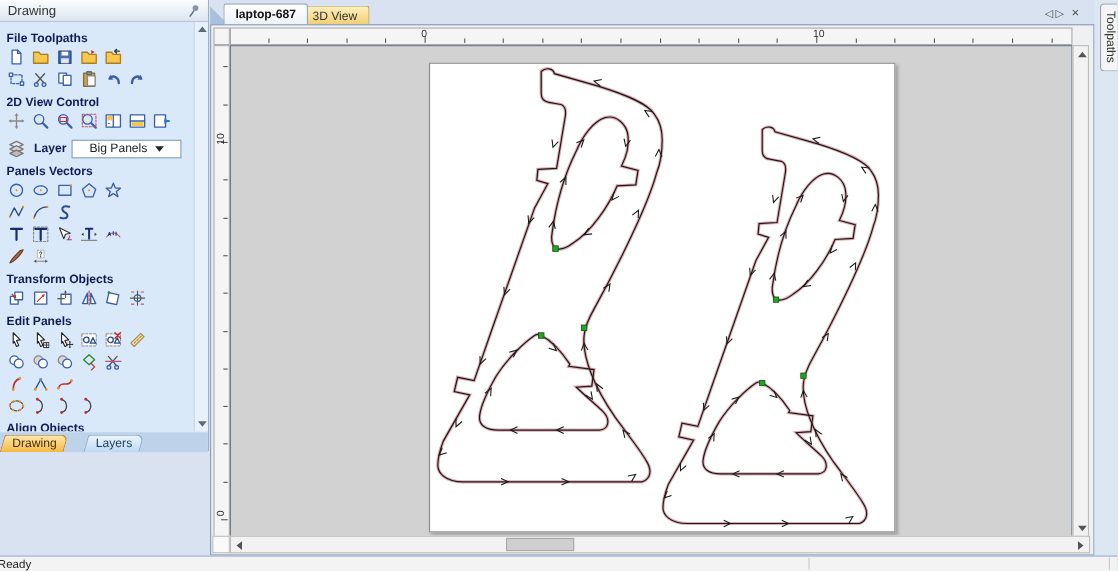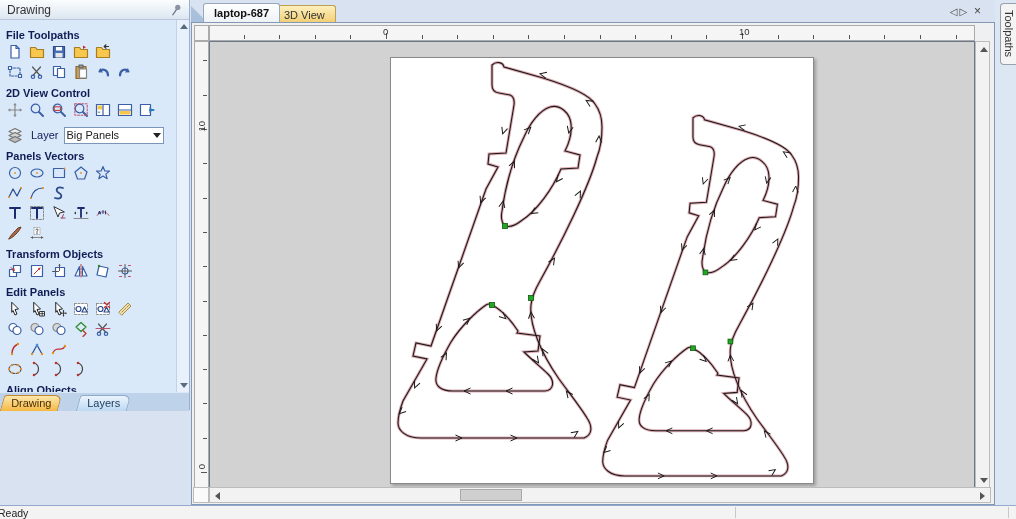--- a/index.html
+++ b/index.html
@@ -16,23 +16,23 @@
   .pscroll{position:absolute;right:0;top:20px;bottom:18px;width:13px;background:#e8f1fb;border-left:1px solid #c2d2e6;}
   .sarr{position:absolute;left:3px;width:0;height:0;border-left:4px solid transparent;border-right:4px solid transparent;}
   .sarr.up{top:4px;border-bottom:5px solid #5a6a80;}
   .sarr.down{bottom:4px;border-top:5px solid #5a6a80;}
   .sec-title{font-weight:bold;color:#111c55;margin:6px 0 2px 0;font-size:11px;}
   .ico-row{display:flex;gap:4px;margin:1px 0 2px 0;}
   .tbico{display:inline-block;width:18px;height:18px;padding:1px;border-radius:2px;}
   .tbico svg{width:16px;height:16px;stroke:#3a5fa6;fill:none;stroke-width:1.2;stroke-linejoin:round;stroke-linecap:round;display:block;}
   .layer-row{display:flex;align-items:center;gap:5px;margin:7px 0 3px 0;}
   .layer-row .tbico{width:20px;height:18px;}
-  .layer-label{font-weight:normal;color:#111c55;}
+  .layer-label{font-weight:bold;color:#111c55;}
   .layer-select{flex:0 0 auto;width:100px;height:17px;background:#fff;border:1px solid #7a96b8;display:flex;align-items:center;
-                padding:0 2px;position:relative;}
+                padding:0 15px;position:relative;}
   .layer-select .val{flex:1;font-size:11px;color:#222;white-space:nowrap;overflow:hidden;}
   .layer-select .dd{width:0;height:0;border-left:4px solid transparent;border-right:4px solid transparent;border-top:5px solid #222;margin-left:3px;}
   .panel-tabs{position:absolute;left:0;right:0;bottom:-1px;height:18px;background:#bed2e9;}
   .ptab{position:absolute;bottom:0;height:16px;border:1px solid;border-bottom:none;border-radius:3px 7px 0 0;transform:skewX(-16deg);}
   .ptab>span{display:block;transform:skewX(16deg);padding:1px 8px 0 8px;font-size:11px;}
   .ptab.active{left:2px;background:linear-gradient(#fce7ae,#f5b843);border-color:#c08830;z-index:2;color:#4a2f00;}
   .ptab.idle{left:78px;background:linear-gradient(#ecf4fc,#bcd9f2);border-color:#8cacce;z-index:1;color:#16395c;}
   
   .statusbar{position:absolute;left:0;right:0;bottom:0;height:14px;background:#f3f3f3;border-top:1px solid #93a9cf;font-size:10.5px;color:#222;}
   .sb-ready{position:absolute;left:-2px;top:1px;}

